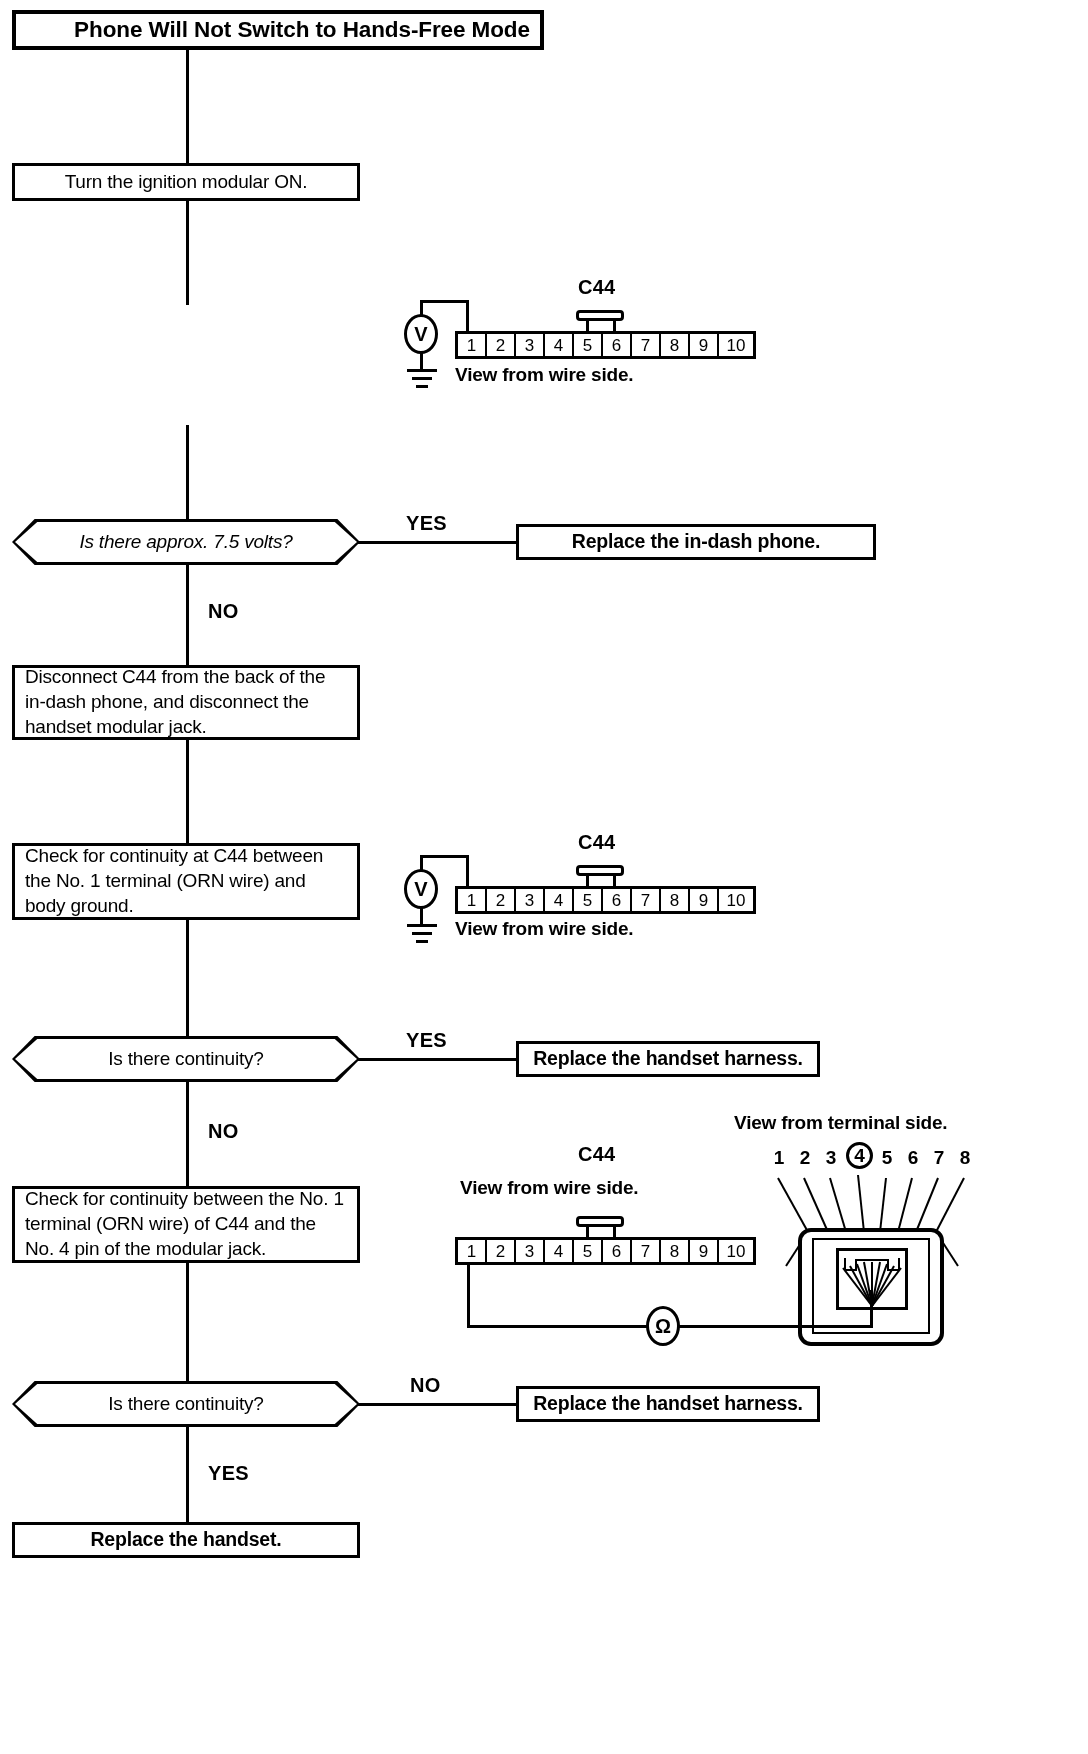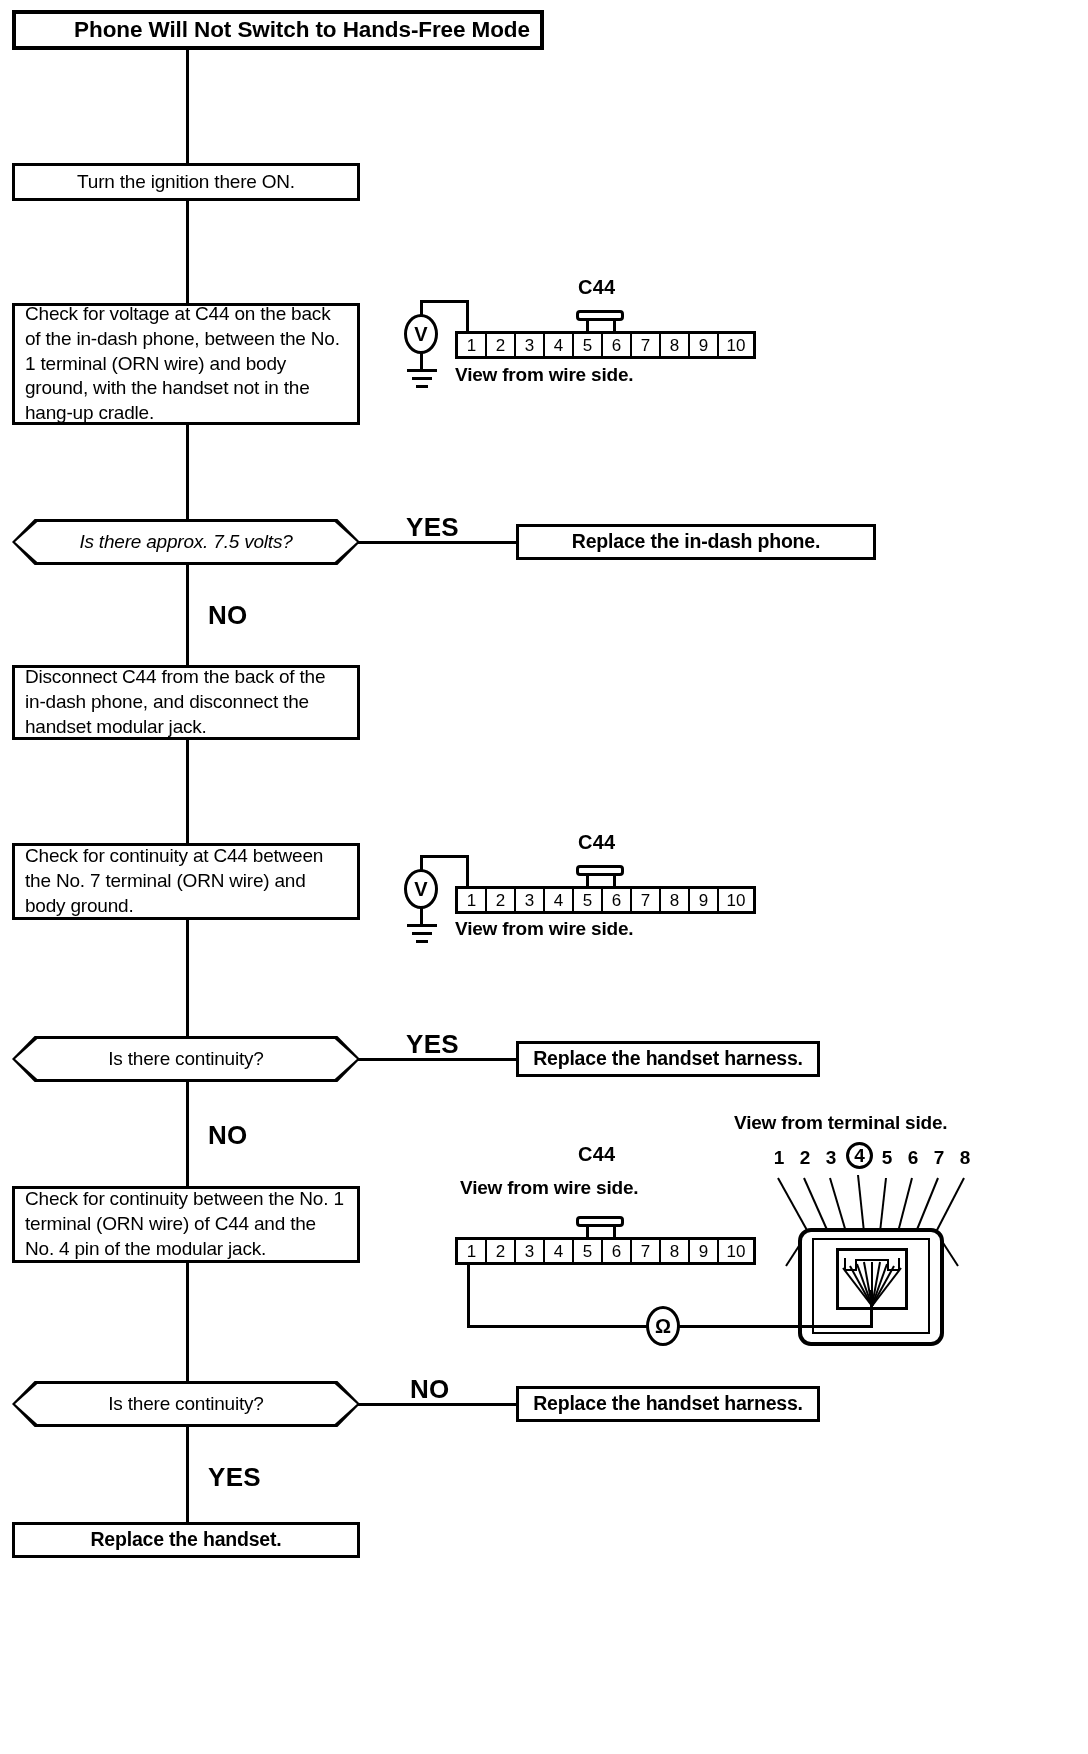--- a/index.html
+++ b/index.html
@@ -85,21 +85,21 @@
     position: relative;
     z-index: 2;
     font-size: 19px;
     letter-spacing: -0.2px;
   }
 
   
   .branch-label {
     position: absolute;
     font-weight: bold;
-    font-size: 26px;
+    font-size: 20px;
     letter-spacing: 0.3px;
   }
 
   
   .caption {
     position: absolute;
     font-weight: bold;
     font-size: 19px;
     letter-spacing: -0.2px;
     white-space: nowrap;
@@ -214,28 +214,25 @@
 
 <div id="page">
 
   <div class="box title-box centered" style="left:12px; top:10px; width:532px; height:40px;">
     <div class="txt">Phone Will Not Switch to Hands-Free Mode</div>
   </div>
 
   <div class="vline" style="left:186px; top:50px; height:115px;"></div>
 
   <div class="box centered" style="left:12px; top:163px; width:348px; height:38px;">
-    <div class="txt">Turn the ignition there ON.</div>
+    <div class="txt">Turn the ignition modular ON.</div>
   </div>
 
   <div class="vline" style="left:186px; top:201px; height:104px;"></div>
 
-  <div class="box" style="left:12px; top:303px; width:348px; height:122px;">
-    <div class="txt">Check for voltage at C44 on the back of the in-dash phone, between the No. 1 terminal (ORN wire) and body ground, with the handset not in the hang-up cradle.</div>
-  </div>
 
   <div class="conn-name" style="left:578px; top:276px;">C44</div>
 
   <div class="meter" style="left:404px; top:314px;">V</div>
   <div class="vline" style="left:420px; top:300px; height:16px;"></div>
   <div class="hline" style="left:420px; top:300px; width:49px;"></div>
   <div class="vline" style="left:466px; top:300px; height:33px;"></div>
 
   <div class="vline" style="left:420px; top:352px; height:18px;"></div>
   <div class="gnd-b1" style="left:407px; top:369px; width:30px;"></div>
@@ -278,21 +275,21 @@
   <div class="vline" style="left:186px; top:563px; height:105px;"></div>
   <div class="branch-label" style="left:208px; top:600px;">NO</div>
 
   <div class="box" style="left:12px; top:665px; width:348px; height:75px;">
     <div class="txt">Disconnect C44 from the back of the in-dash phone, and disconnect the handset modular jack.</div>
   </div>
 
   <div class="vline" style="left:186px; top:740px; height:105px;"></div>
 
   <div class="box" style="left:12px; top:843px; width:348px; height:77px;">
-    <div class="txt">Check for continuity at C44 between the No. 7 terminal (ORN wire) and body ground.</div>
+    <div class="txt">Check for continuity at C44 between the No. 1 terminal (ORN wire) and body ground.</div>
   </div>
 
   <div class="conn-name" style="left:578px; top:831px;">C44</div>
 
   <div class="meter" style="left:404px; top:869px;">V</div>
   <div class="vline" style="left:420px; top:855px; height:16px;"></div>
   <div class="hline" style="left:420px; top:855px; width:49px;"></div>
   <div class="vline" style="left:466px; top:855px; height:33px;"></div>
   <div class="vline" style="left:420px; top:907px; height:18px;"></div>
   <div class="gnd-b1" style="left:407px; top:924px; width:30px;"></div>

